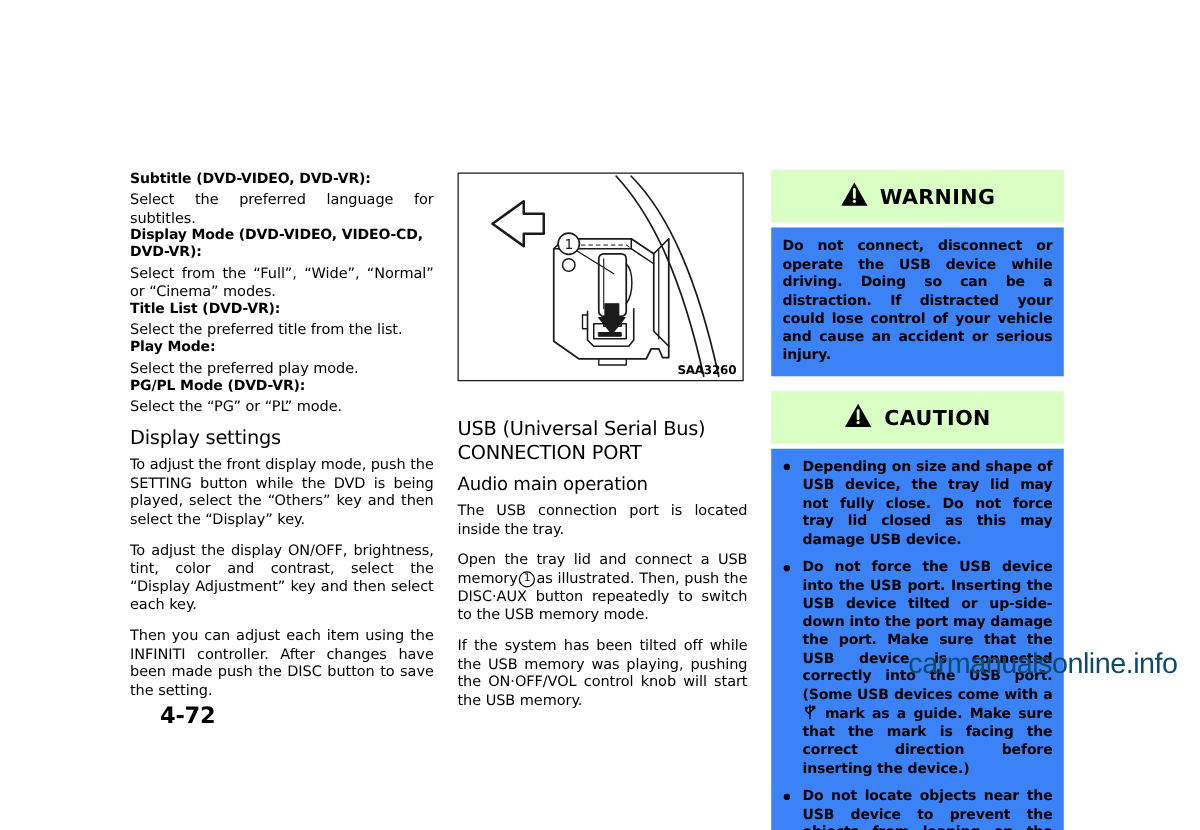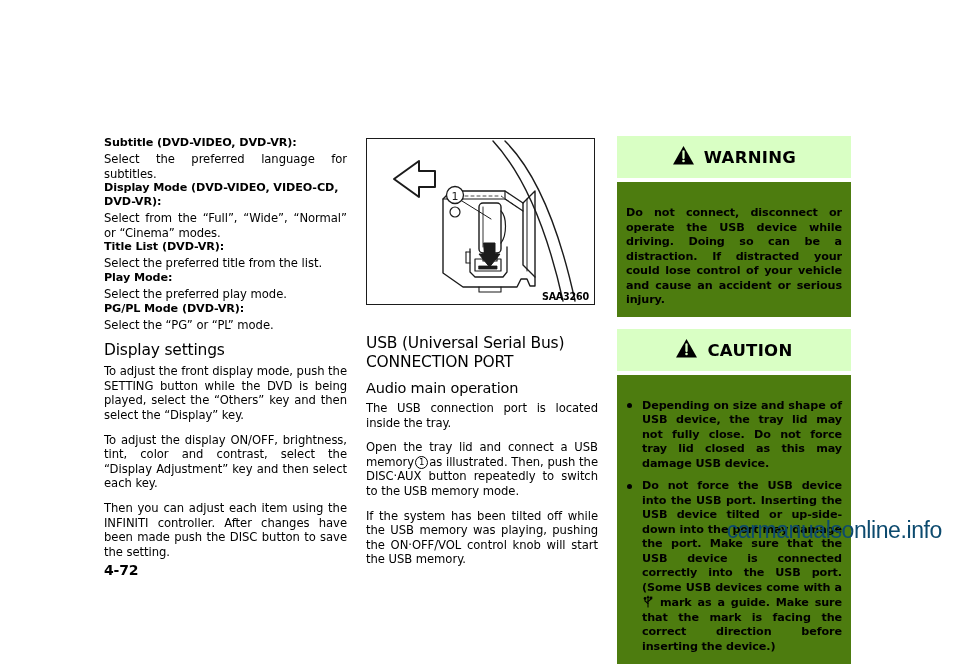--- a/index.html
+++ b/index.html
@@ -118,22 +118,22 @@
     justify-content: center;
     gap: 9px;
   }
   .alert-head .label {
     font-size: 16.5px;
     font-weight: bold;
     letter-spacing: 0.3px;
   }
   .alert-gap { height: 4px; background: #fff; }
   .alert-body {
-    background: #4d7c0f;
-    padding: 24px 9px 9px 9px;
+    background: #3b82f6;
+    padding: 8px 9px 9px 9px;
   }
   .alert-body p {
     font-size: 11.2px;
     font-weight: bold;
     line-height: 14.5px;
     margin: 0 0 9px 0;
     text-align: justify;
     letter-spacing: -0.1px;
   }
   .alert-body p:last-child { margin-bottom: 0; }
@@ -173,23 +173,24 @@
   
   .footer {
     position: absolute;
     left: 104px;
     top: 562px;
     display: flex;
     align-items: baseline;
     gap: 9px;
   }
   .footer .pagenum {
-    font-size: 14px;
-    font-weight: bold;
-    letter-spacing: -0.2px;
+    font-size: 18px;
+    font-weight: bold;
+    letter-spacing: -0.2px;
+    margin-left: 24px;
   }
   .footer .crumb {
     font-size: 10.4px;
     font-weight: bold;
     letter-spacing: -0.1px;
   }
 
   .watermark {
     position: absolute;
     right: 18px;

